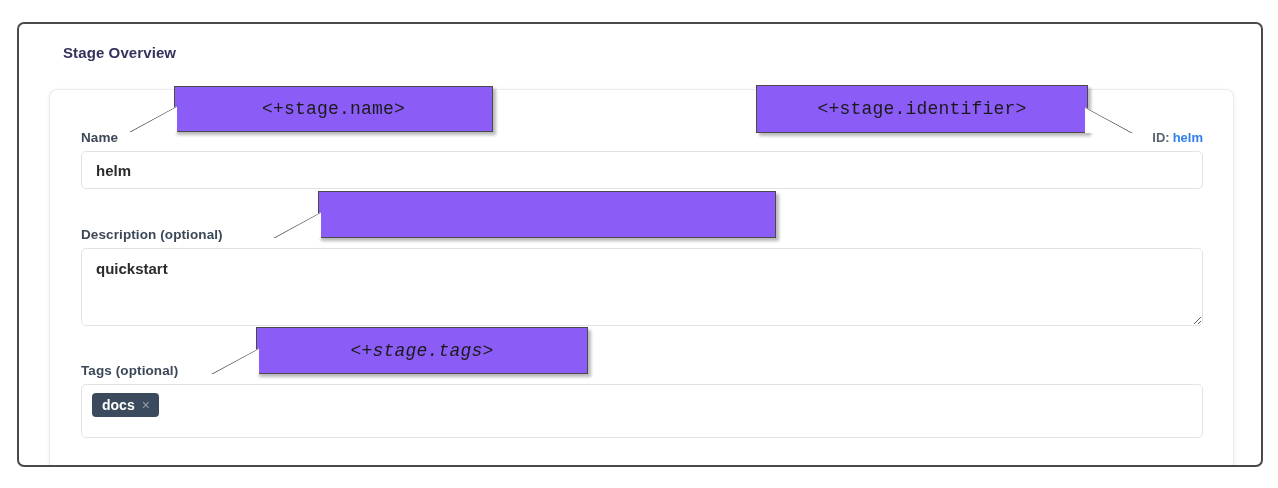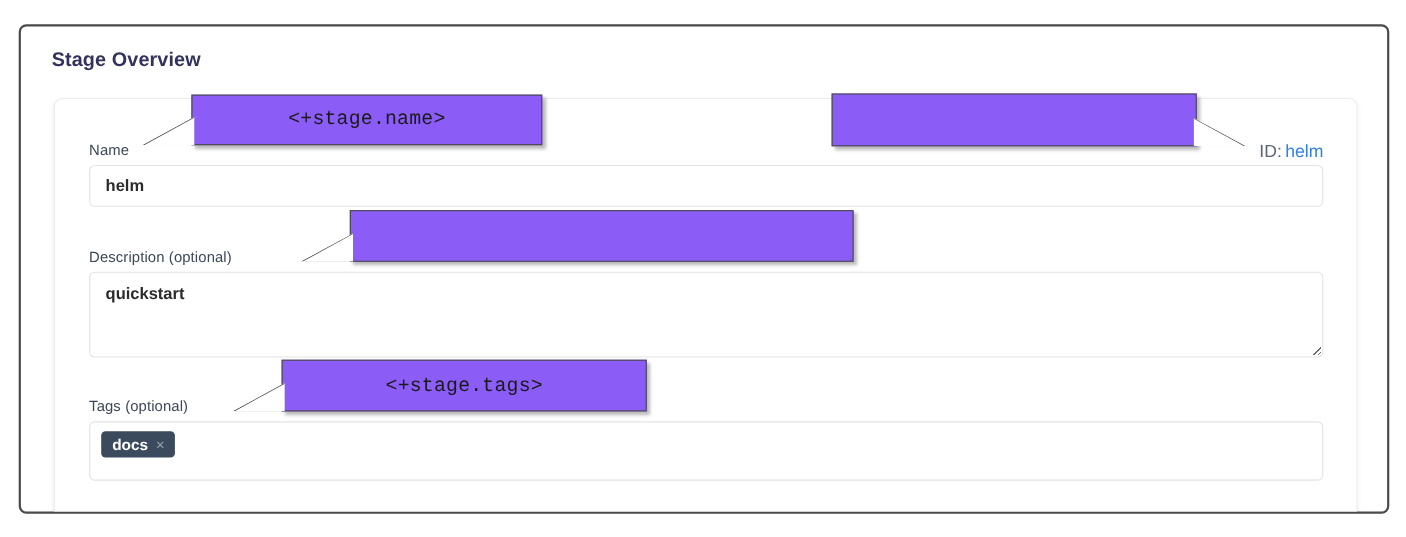--- a/index.html
+++ b/index.html
@@ -26,23 +26,23 @@
     border: 2px solid #4a4a4a;
     border-radius: 7px;
     background: #ffffff;
     box-sizing: border-box;
     overflow: hidden;
   }
 
   
   .section-title {
     position: absolute;
-    left: 28px;
+    left: 44px;
     top: 20px;
-    font-size: 18px;
+    font-size: 15px;
     font-weight: bold;
     color: #32325d;
     letter-spacing: 0.1px;
     white-space: nowrap;
   }
 
   
   .card {
     position: absolute;
     left: 30px;
@@ -62,34 +62,34 @@
     position: absolute;
     left: 31px;
     width: 1122px;
   }
   .field-name  { top: 38px; }
   .field-desc  { top: 135px; }
   .field-tags  { top: 271px; }
 
   .field-label {
     font-size: 13.5px;
-    font-weight: normal;
+    font-weight: bold;
     color: #3c4858;
     display: inline-block;
     margin-bottom: 6px;
     letter-spacing: 0.1px;
     white-space: nowrap;
   }
 
   .id-line {
     position: absolute;
     right: 0;
     top: 2px;
-    font-size: 16px;
-    font-weight: normal;
+    font-size: 13px;
+    font-weight: bold;
     color: #5a6472;
     white-space: nowrap;
   }
   .id-line .id-value {
     color: #2f80ed;
     margin-left: 3px;
   }
 
   .text-input {
     display: block;
@@ -213,21 +213,21 @@
     position: absolute;
     left: 0; top: 0; right: 0; bottom: 0;
     background: #4a4a4a;
     clip-path: polygon(100% 100%, 0% 0%, 0% 3%, 96% 100%);
   }
 
   
   #callout-name       { left: 174px; top: 86px;  width: 317px; height: 44px; }
   #callout-identifier { left: 756px; top: 85px;  width: 330px; height: 46px; }
   #callout-desc       { left: 318px; top: 191px; width: 456px; height: 45px; }
-  #callout-tags       { left: 256px; top: 327px; width: 330px; height: 45px; }
+  #callout-tags       { left: 256px; top: 327px; width: 330px; height: 45px; font-style: italic; }
 </style>
 </head>
 <body>
 
 <div class="frame">
 
   <div class="section-title">Stage Overview</div>
 
   <div class="card">
 
@@ -258,20 +258,21 @@
 
   </div>
 </div>
 
 <div class="callout" id="callout-name">
   <span>&lt;+stage.name&gt;</span>
   <span class="tail tail-left"></span>
 </div>
 
 <div class="callout" id="callout-identifier">
+  <span>&lt;+stage.identifier&gt;</span>
   <span class="tail tail-right"></span>
 </div>
 
 <div class="callout" id="callout-desc">
   <span class="tail tail-left"></span>
 </div>
 
 <div class="callout" id="callout-tags">
   <span>&lt;+stage.tags&gt;</span>
   <span class="tail tail-left"></span>

